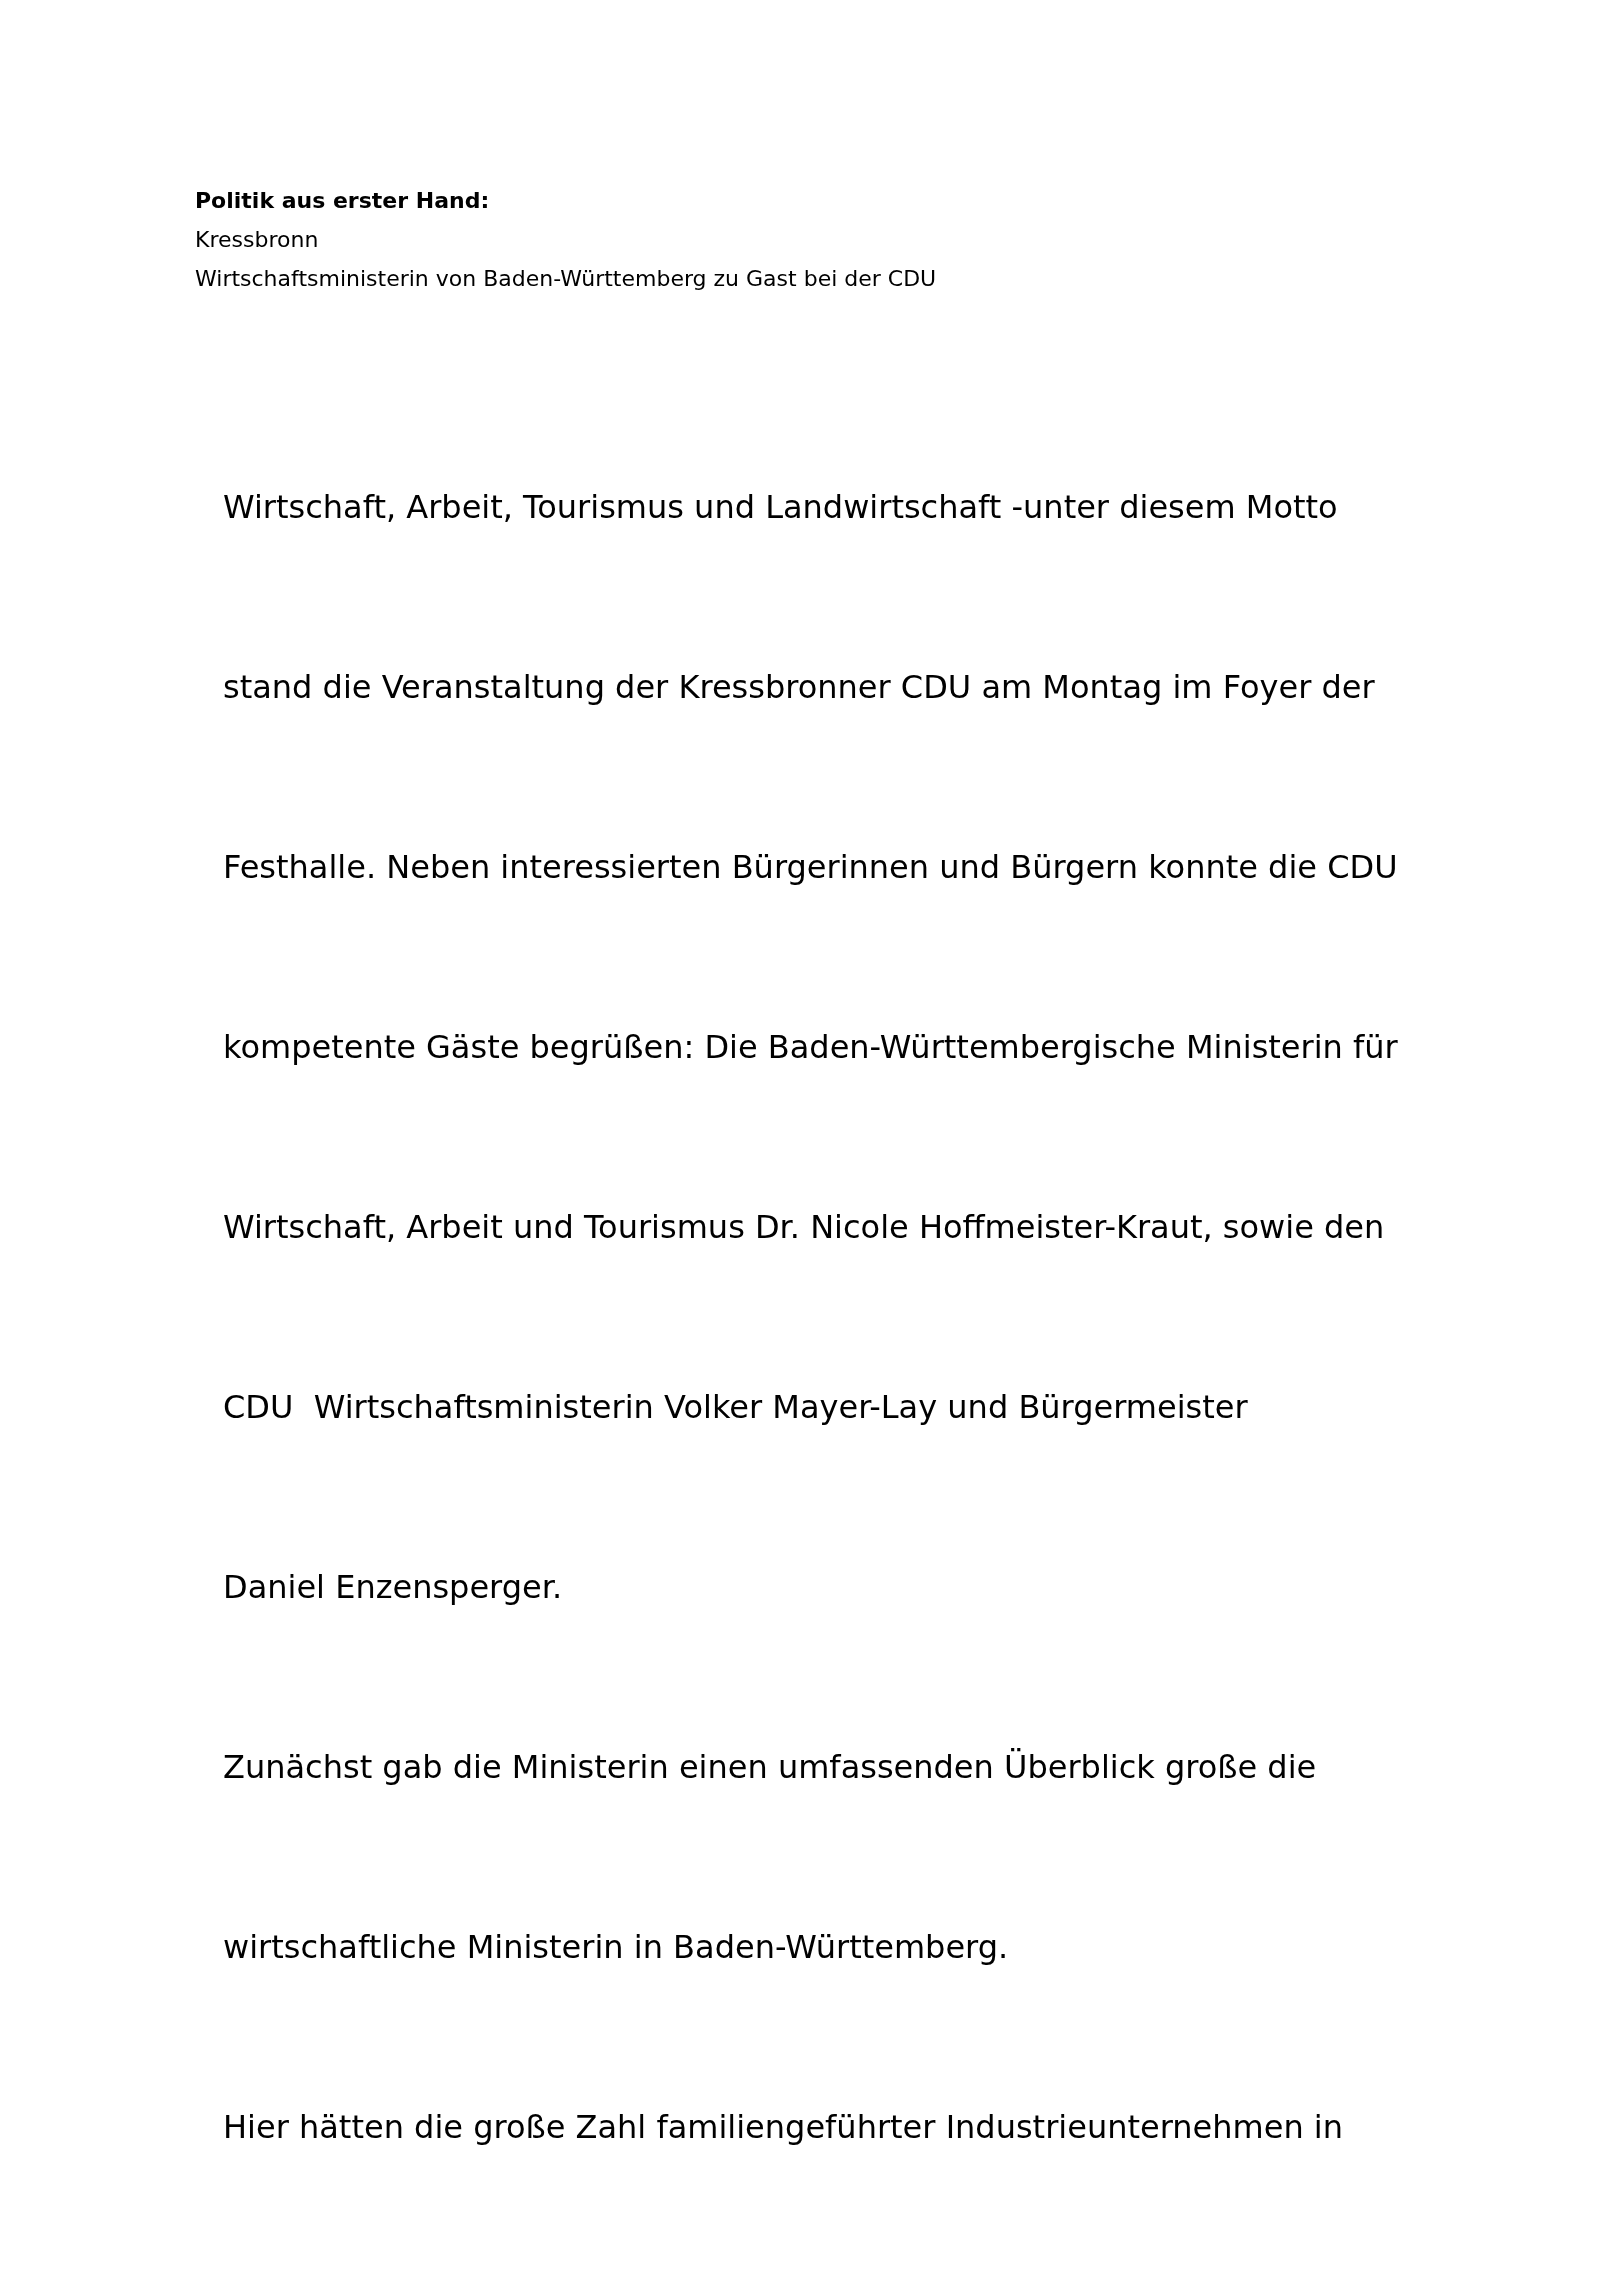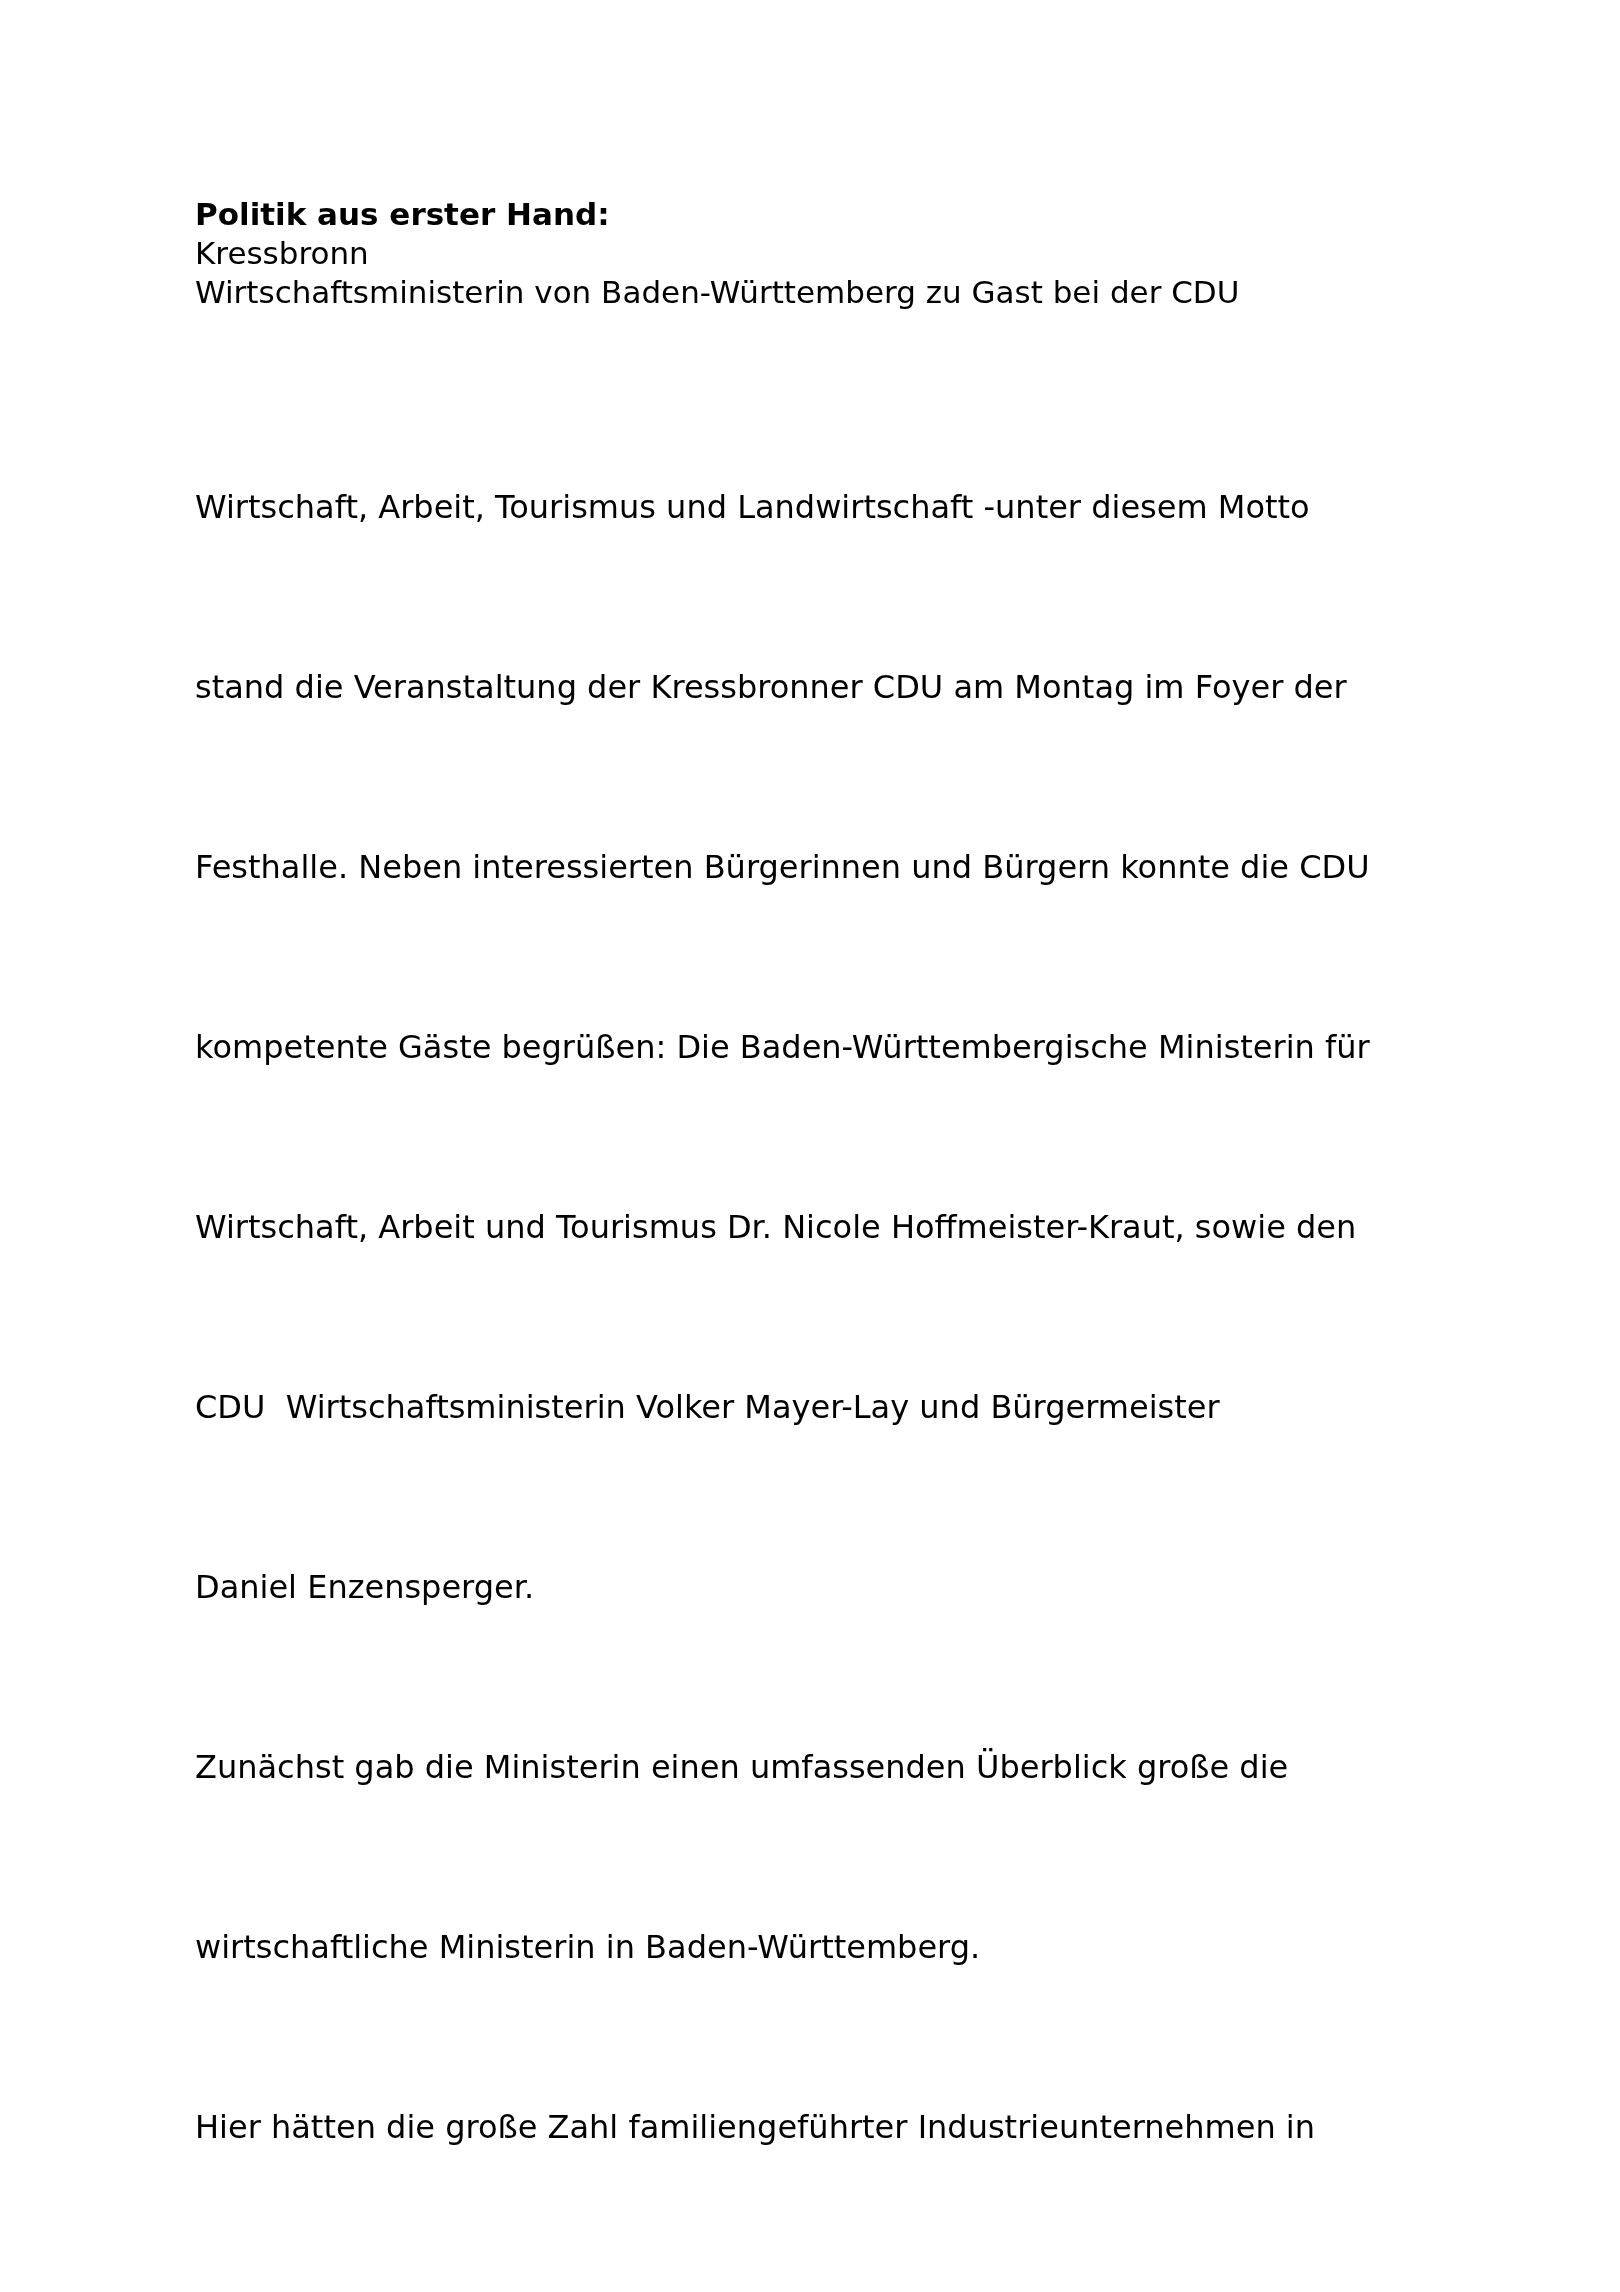--- a/index.html
+++ b/index.html
@@ -18,22 +18,22 @@
   .page {
     position: absolute;
     left: 0; top: 0;
     width: 1620px;
     height: 2293px;
     background: #ffffff;
   }
   .heading {
     position: absolute;
     left: 195px;
-    top: 195px;
-    font-size: 31px;
+    top: 181px;
+    font-size: 22px;
     line-height: 39px;
     white-space: nowrap;
   }
   .heading .title {
     font-weight: bold;
     display: block;
   }
   .heading .subline {
     display: block;
     font-weight: normal;
@@ -42,20 +42,21 @@
     position: absolute;
     left: 195px;
     top: 357px;
     font-size: 32px;
     line-height: 60px;
     white-space: pre;
   }
   .line {
     display: block;
     height: 60px;
+    margin-left: 28px;
   }
 </style>
 </head>
 <body>
 
 <div class="page">
   <div class="heading">
     <span class="title">Politik aus erster Hand:</span>
     <span class="subline">Kressbronn</span>
     <span class="subline">Wirtschaftsministerin von Baden-Württemberg zu Gast bei der CDU</span>

